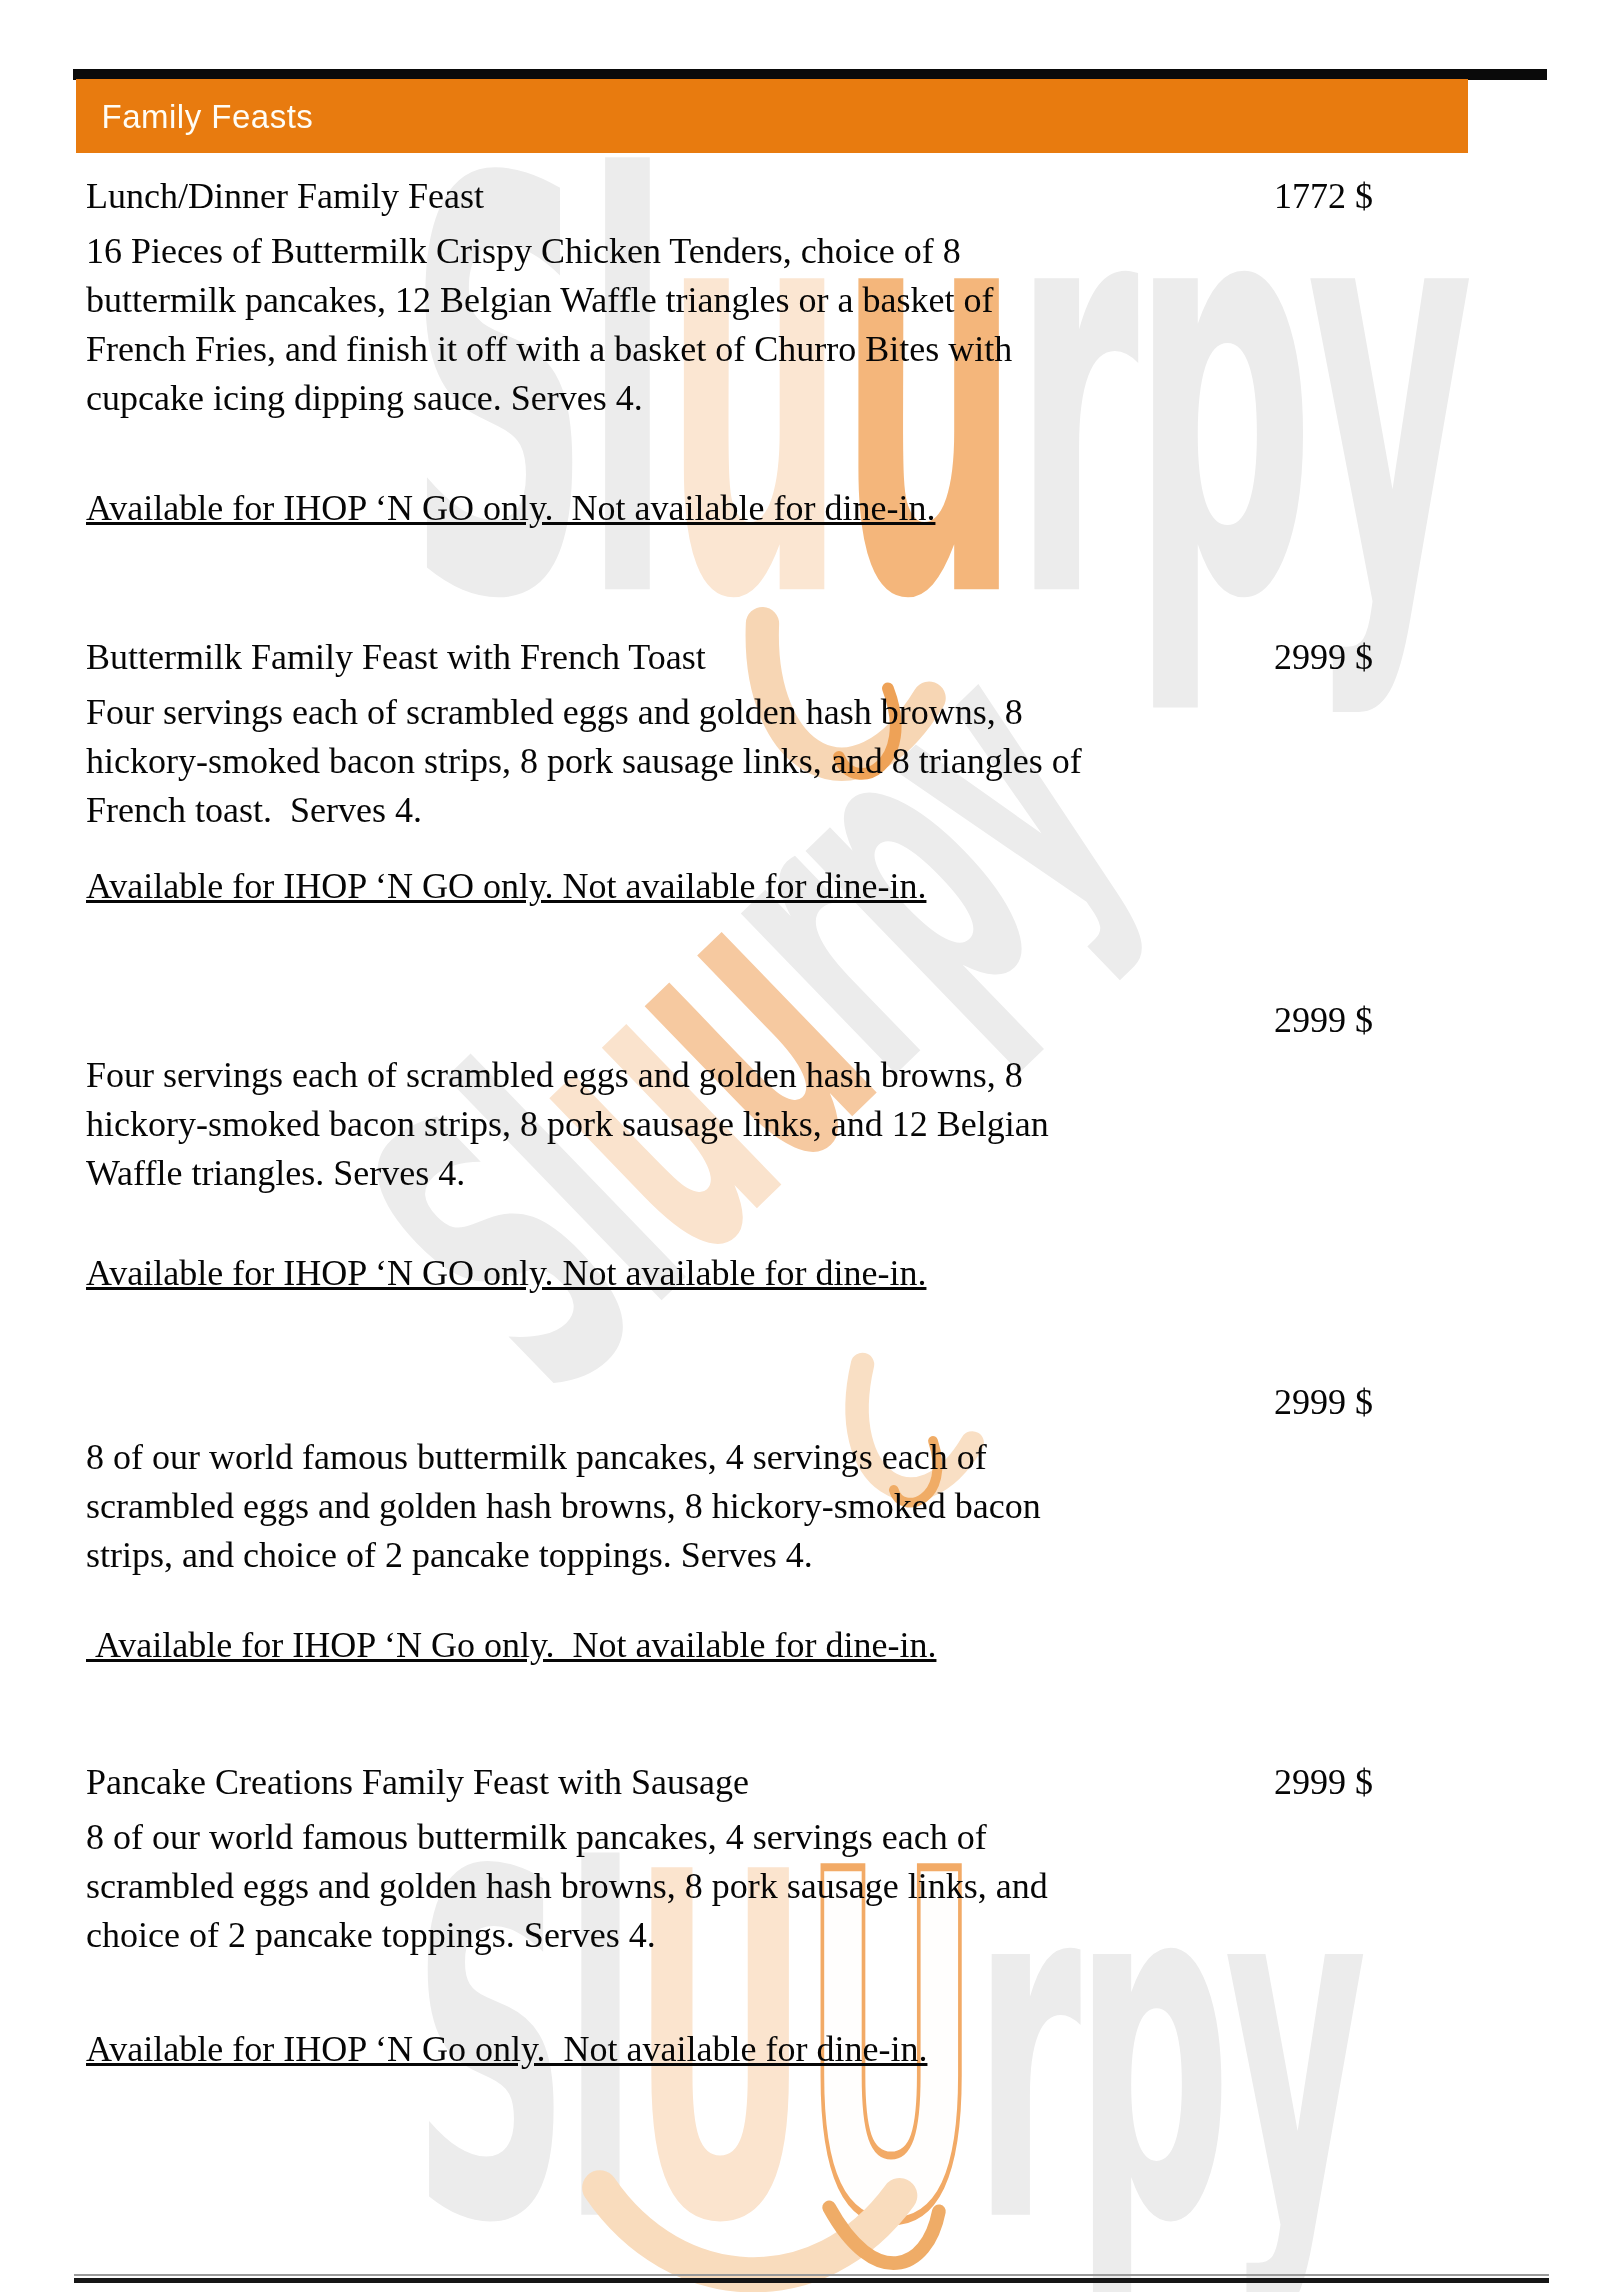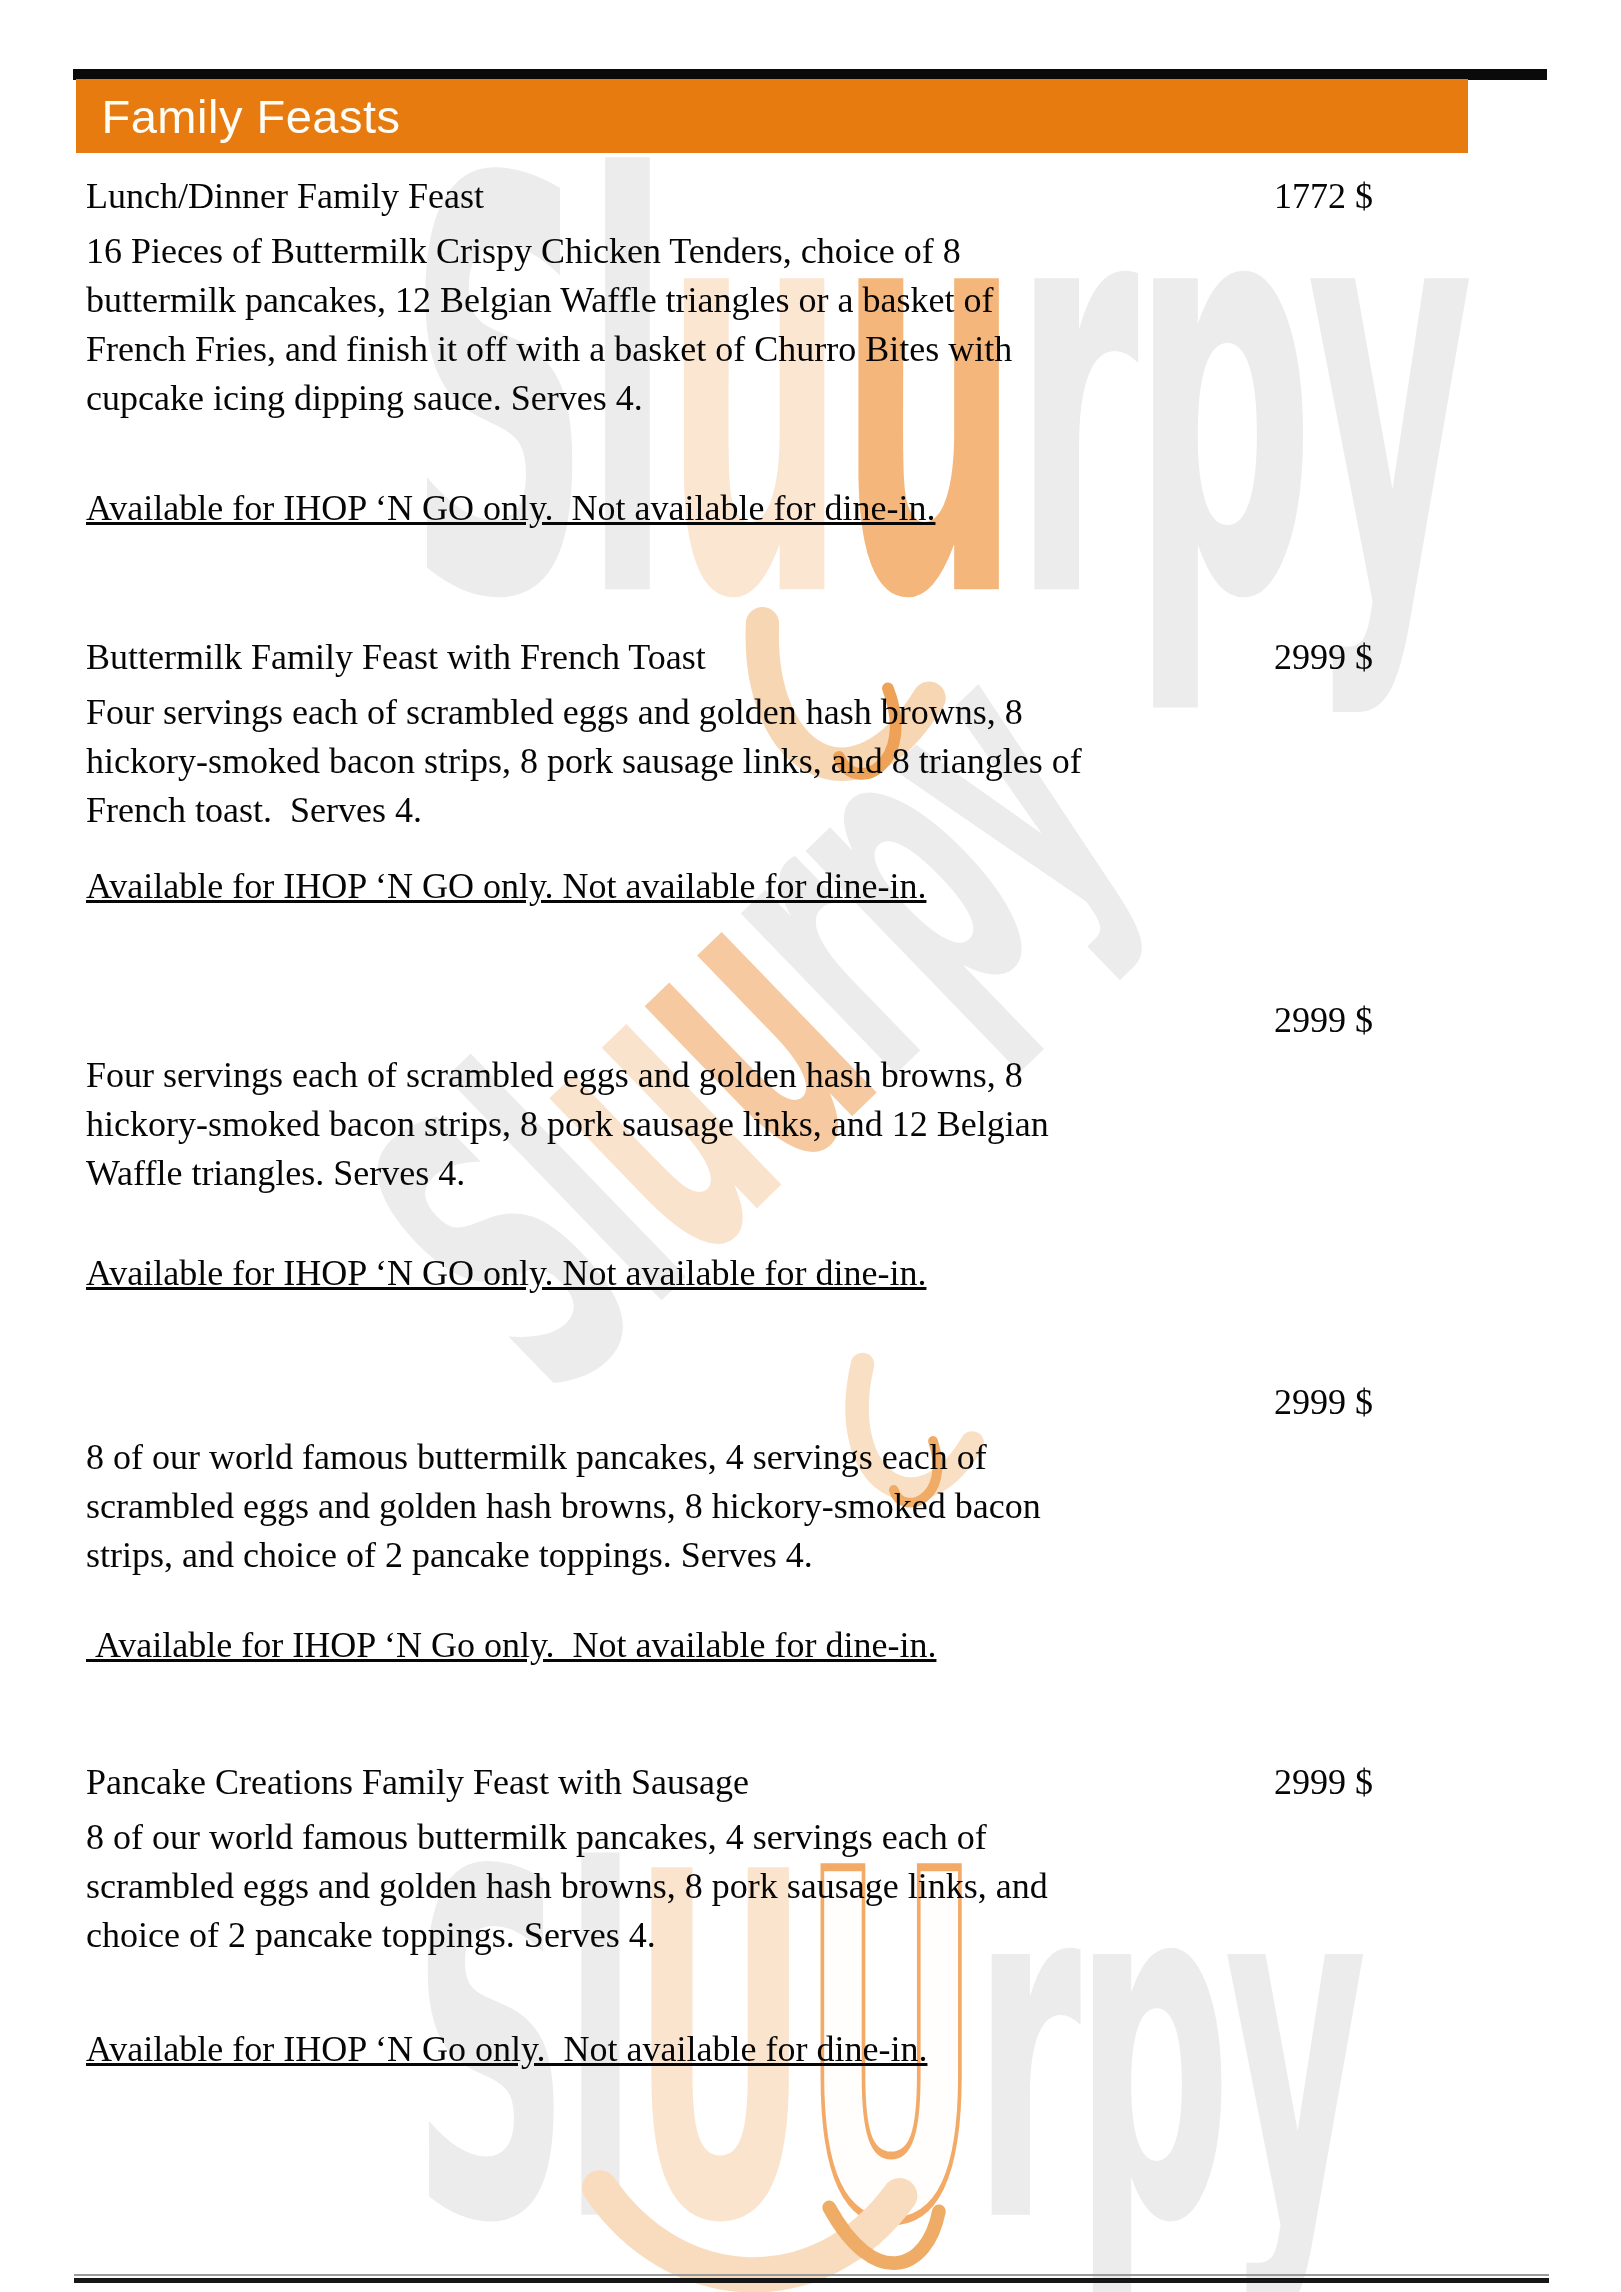--- a/index.html
+++ b/index.html
@@ -7,21 +7,21 @@
     width:1621px;height:2293px;position:relative;overflow:hidden;background:#ffffff;
     font-family:"Liberation Serif",serif;color:#060606;
   }
   
   .rule-top{position:absolute;left:73px;top:69px;width:1474px;height:10.8px;background:#0a0a0a;z-index:3;}
   .header-bar{
     position:absolute;left:76px;top:79px;width:1392px;height:74px;background:#e87b0f;
     display:flex;align-items:center;z-index:3;
   }
   .header-title{
-    font-family:"Liberation Sans",sans-serif;font-size:47px;color:#fffdf6;
+    font-family:"Liberation Sans",sans-serif;font-size:33px;color:#fffdf6;
     padding-left:25.5px;letter-spacing:0.5px;line-height:1;
   }
   .rule-bottom-light{position:absolute;left:74px;top:2274px;width:1475px;height:2px;background:#9a9a9a;z-index:3;}
   .rule-bottom-dark{position:absolute;left:74px;top:2278px;width:1475px;height:4.9px;background:#161616;z-index:3;}
   
   .item{position:absolute;left:86px;width:1345px;font-size:36px;line-height:49px;z-index:2;}
   .item-head{position:relative;height:49px;white-space:nowrap;}
   .item-name{display:inline-block;}
   .item-price{position:absolute;left:1188px;top:0;}
   .item-desc{white-space:pre-wrap;margin-top:5.9px;width:1098px;}

